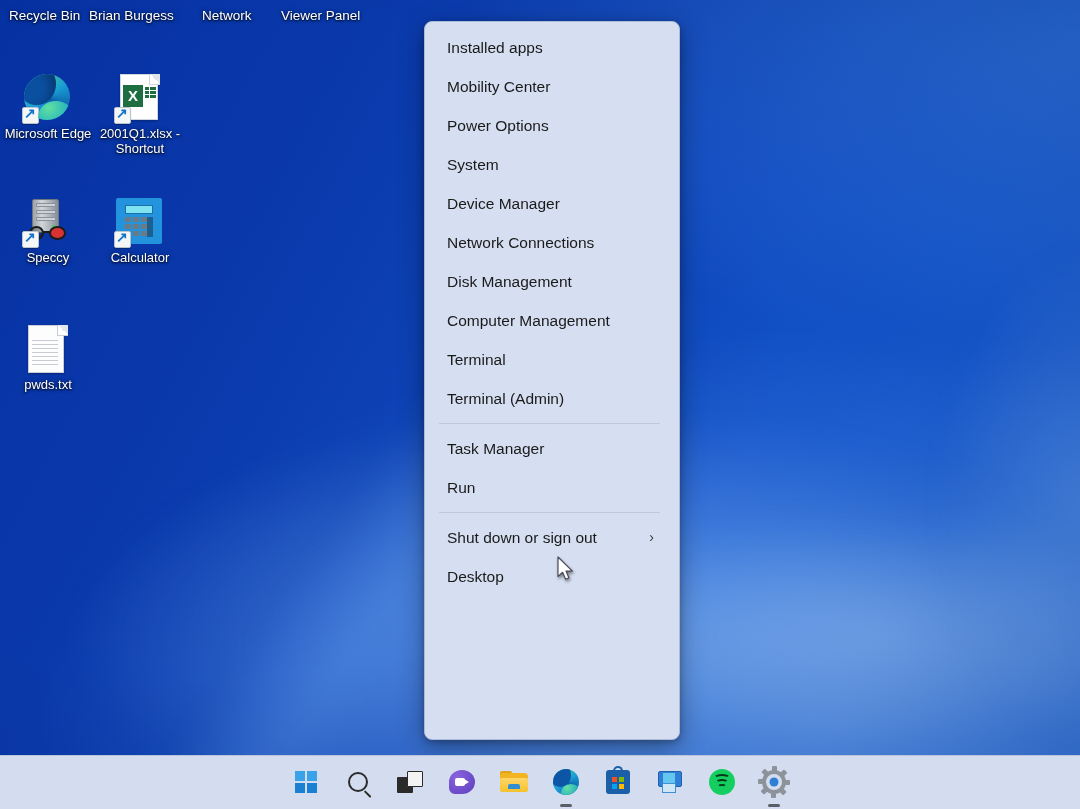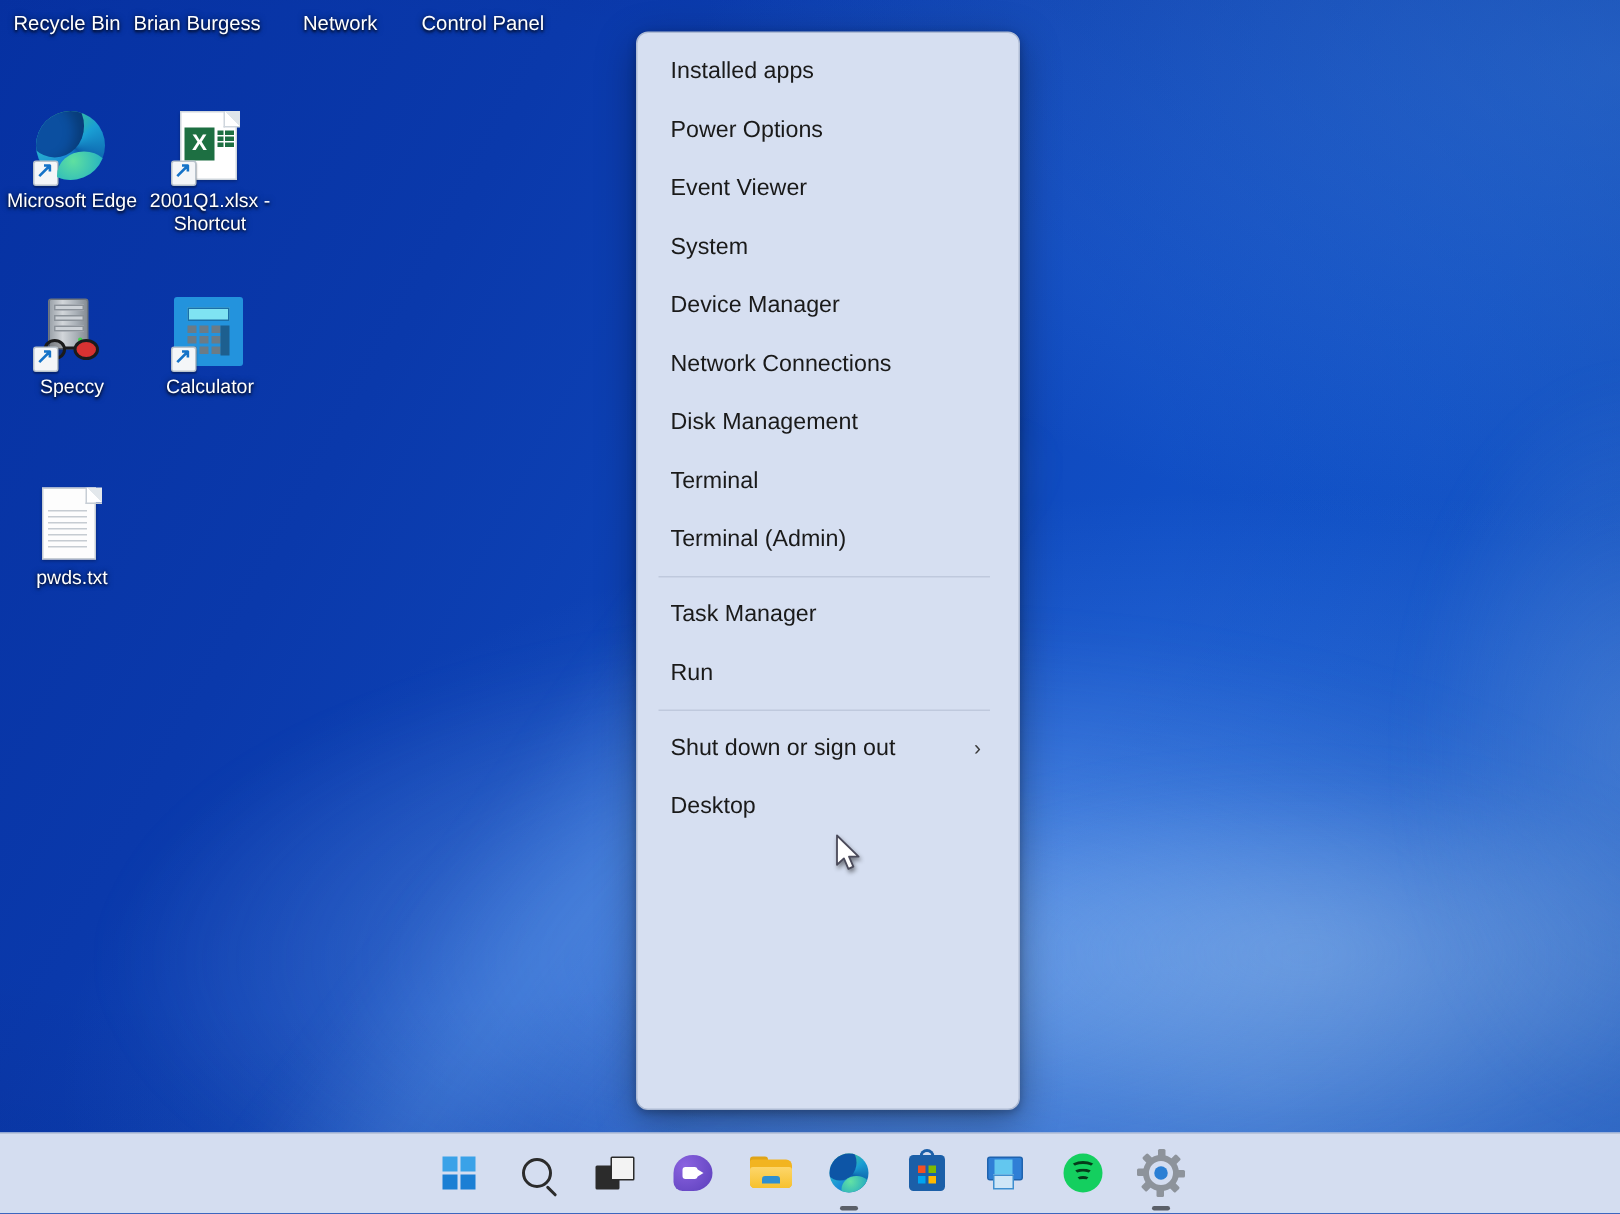--- a/index.html
+++ b/index.html
@@ -242,21 +242,21 @@
   <div class="streak s6"></div>
   <div class="streak s7"></div>
   <div class="vignette"></div>
 </div>
 
 <div id="desktop-icons">
 
   <div class="top-label" style="left:9px;">Recycle Bin</div>
   <div class="top-label" style="left:89px;">Brian Burgess</div>
   <div class="top-label" style="left:202px;">Network</div>
-  <div class="top-label" style="left:281px;">Control Panel</div>
+  <div class="top-label" style="left:281px;">Viewer Panel</div>
 
   <div class="desk-icon" style="left:0px; top:74px;">
     <div class="glyph">
       <div class="edge-logo"></div>
       <span class="shortcut-arrow"></span>
     </div>
     <div class="cap">Microsoft Edge</div>
   </div>
 
   <div class="desk-icon" style="left:92px; top:74px;">
@@ -335,26 +335,27 @@
         <span class="ln" style="top:39px;"></span>
       </div>
     </div>
     <div class="cap">pwds.txt</div>
   </div>
 </div>
 
 <div id="winx-menu">
 
   <div class="mi"><span>Installed apps</span></div>
+  <div class="mi"><span>Mobility Center</span></div>
   <div class="mi"><span>Power Options</span></div>
-  <div class="mi"><span>Event Viewer</span></div>
   <div class="mi"><span>System</span></div>
   <div class="mi"><span>Device Manager</span></div>
   <div class="mi"><span>Network Connections</span></div>
   <div class="mi"><span>Disk Management</span></div>
+  <div class="mi"><span>Computer Management</span></div>
   <div class="mi"><span>Terminal</span></div>
   <div class="mi"><span>Terminal (Admin)</span></div>
 
   <div class="sep"></div>
 
   <div class="mi"><span>Task Manager</span></div>
   <div class="mi"><span>Run</span></div>
 
   <div class="sep"></div>
 

